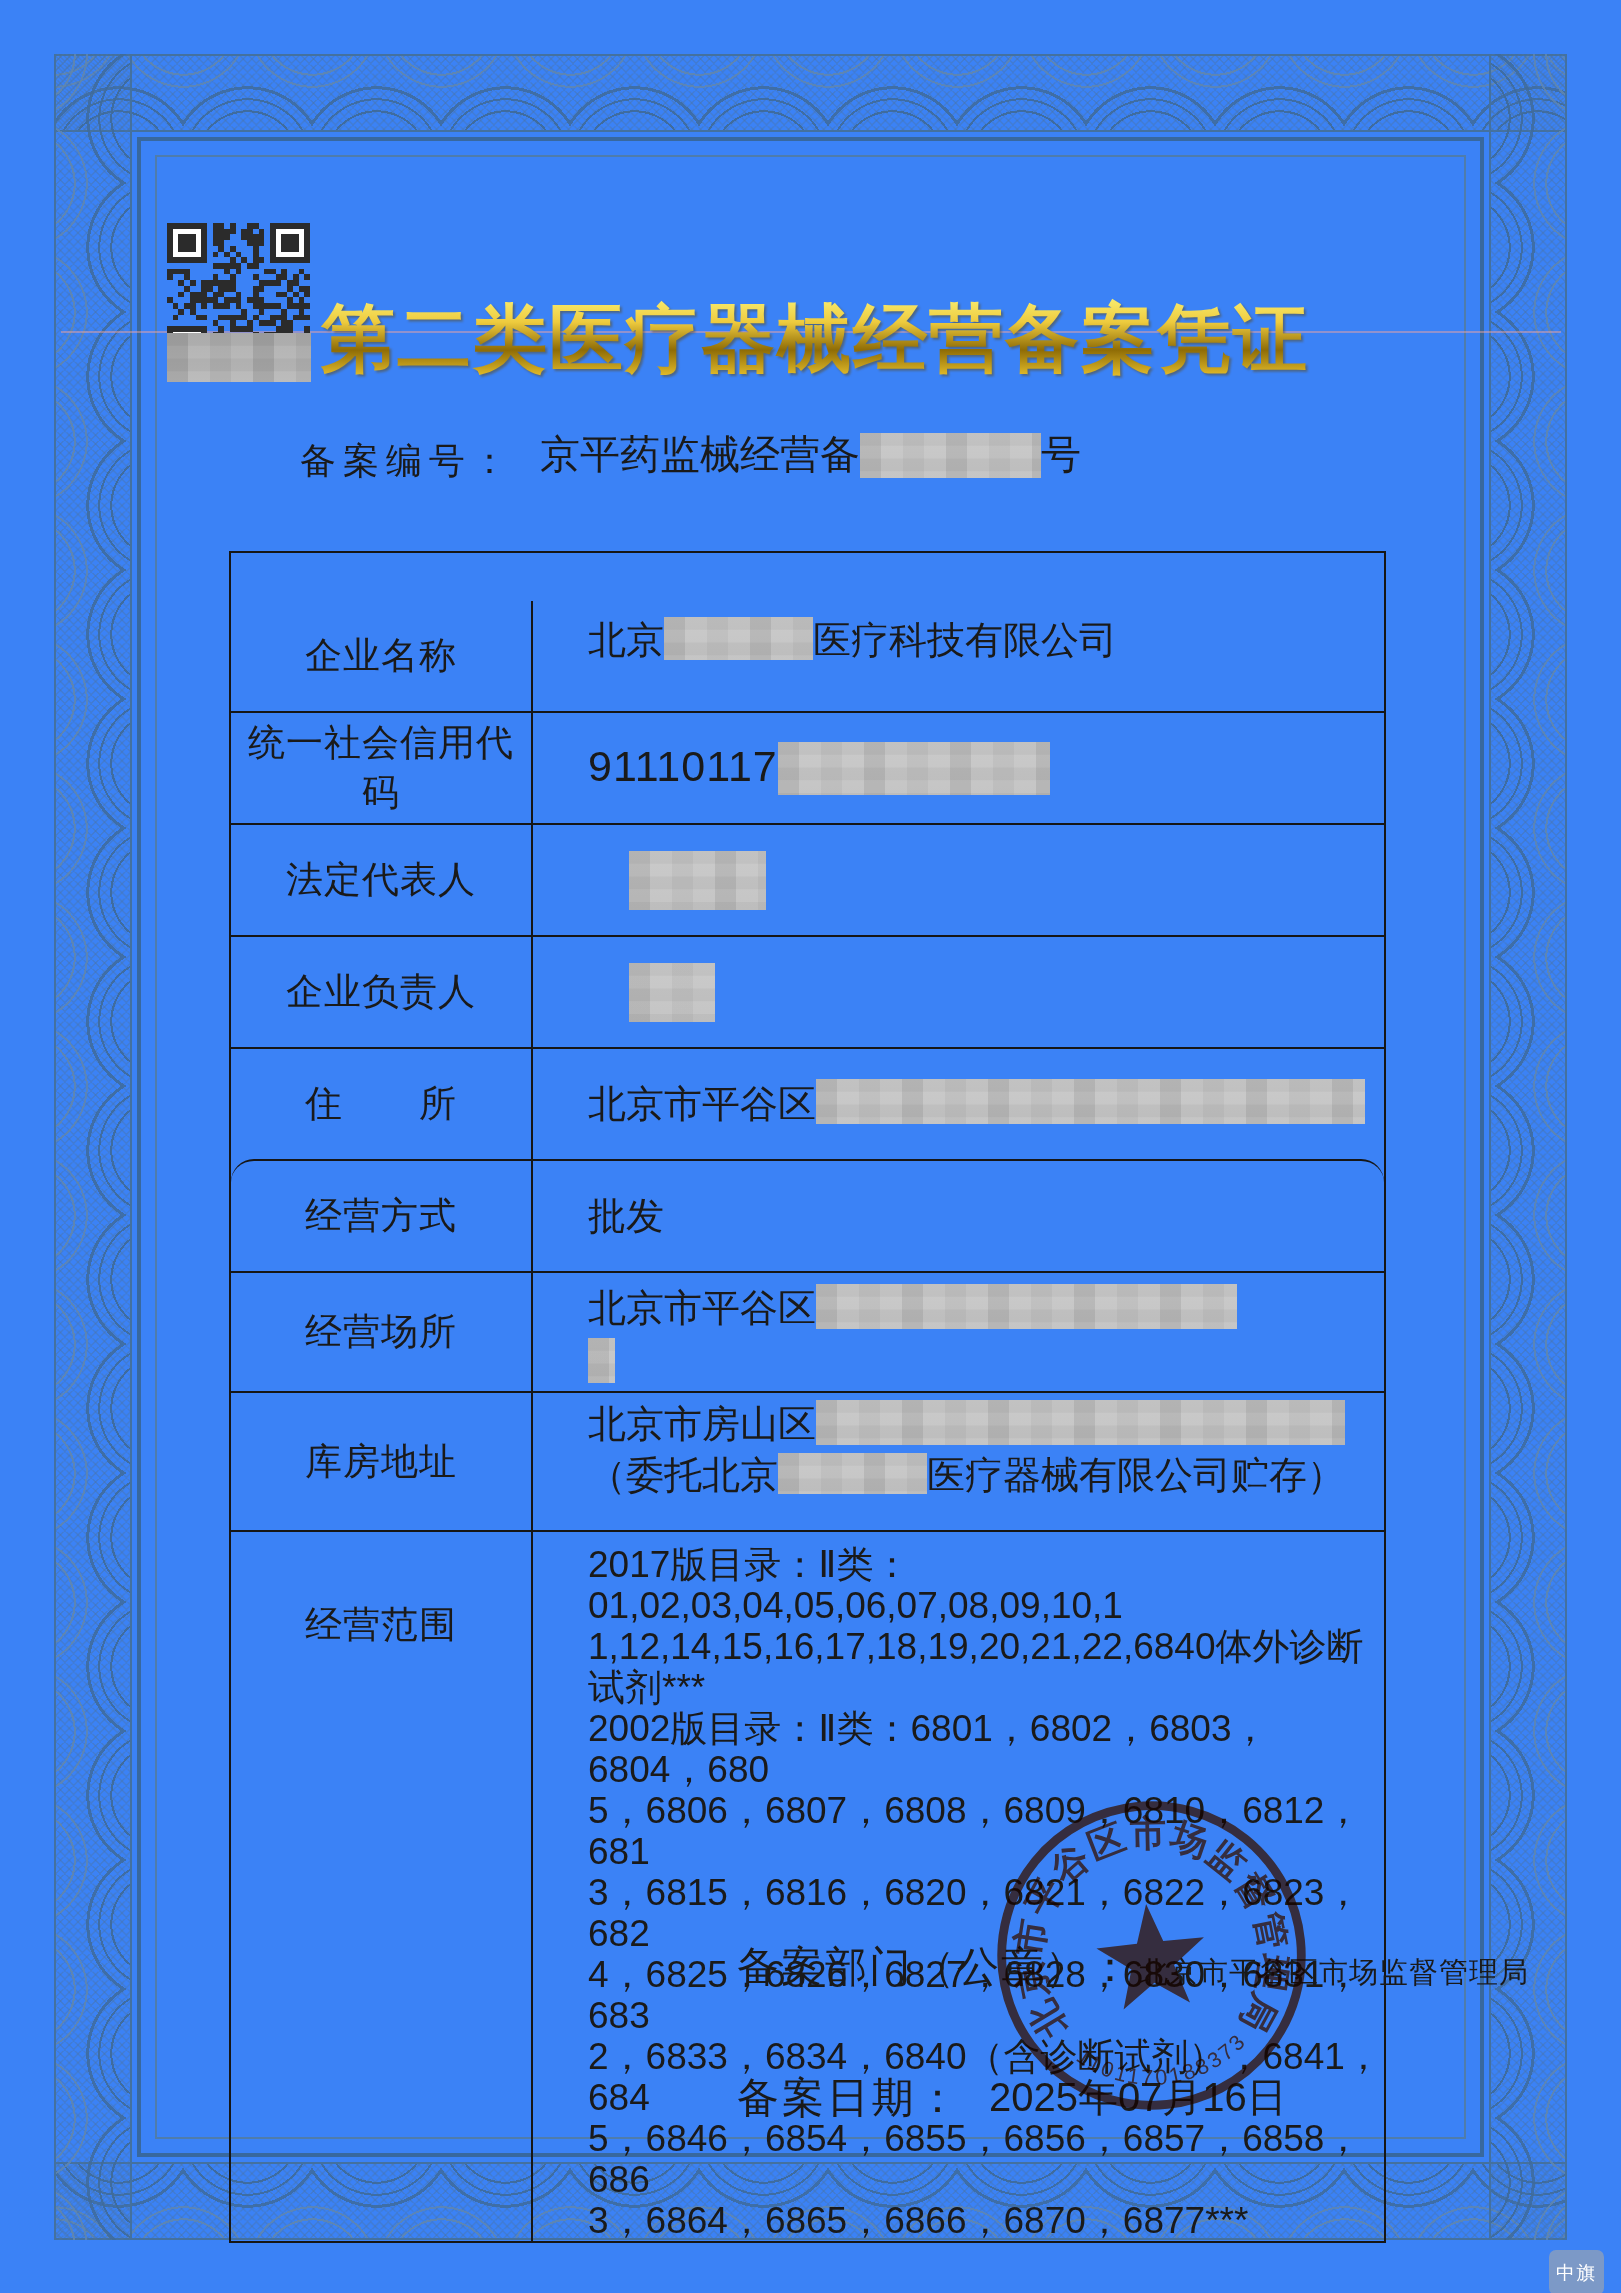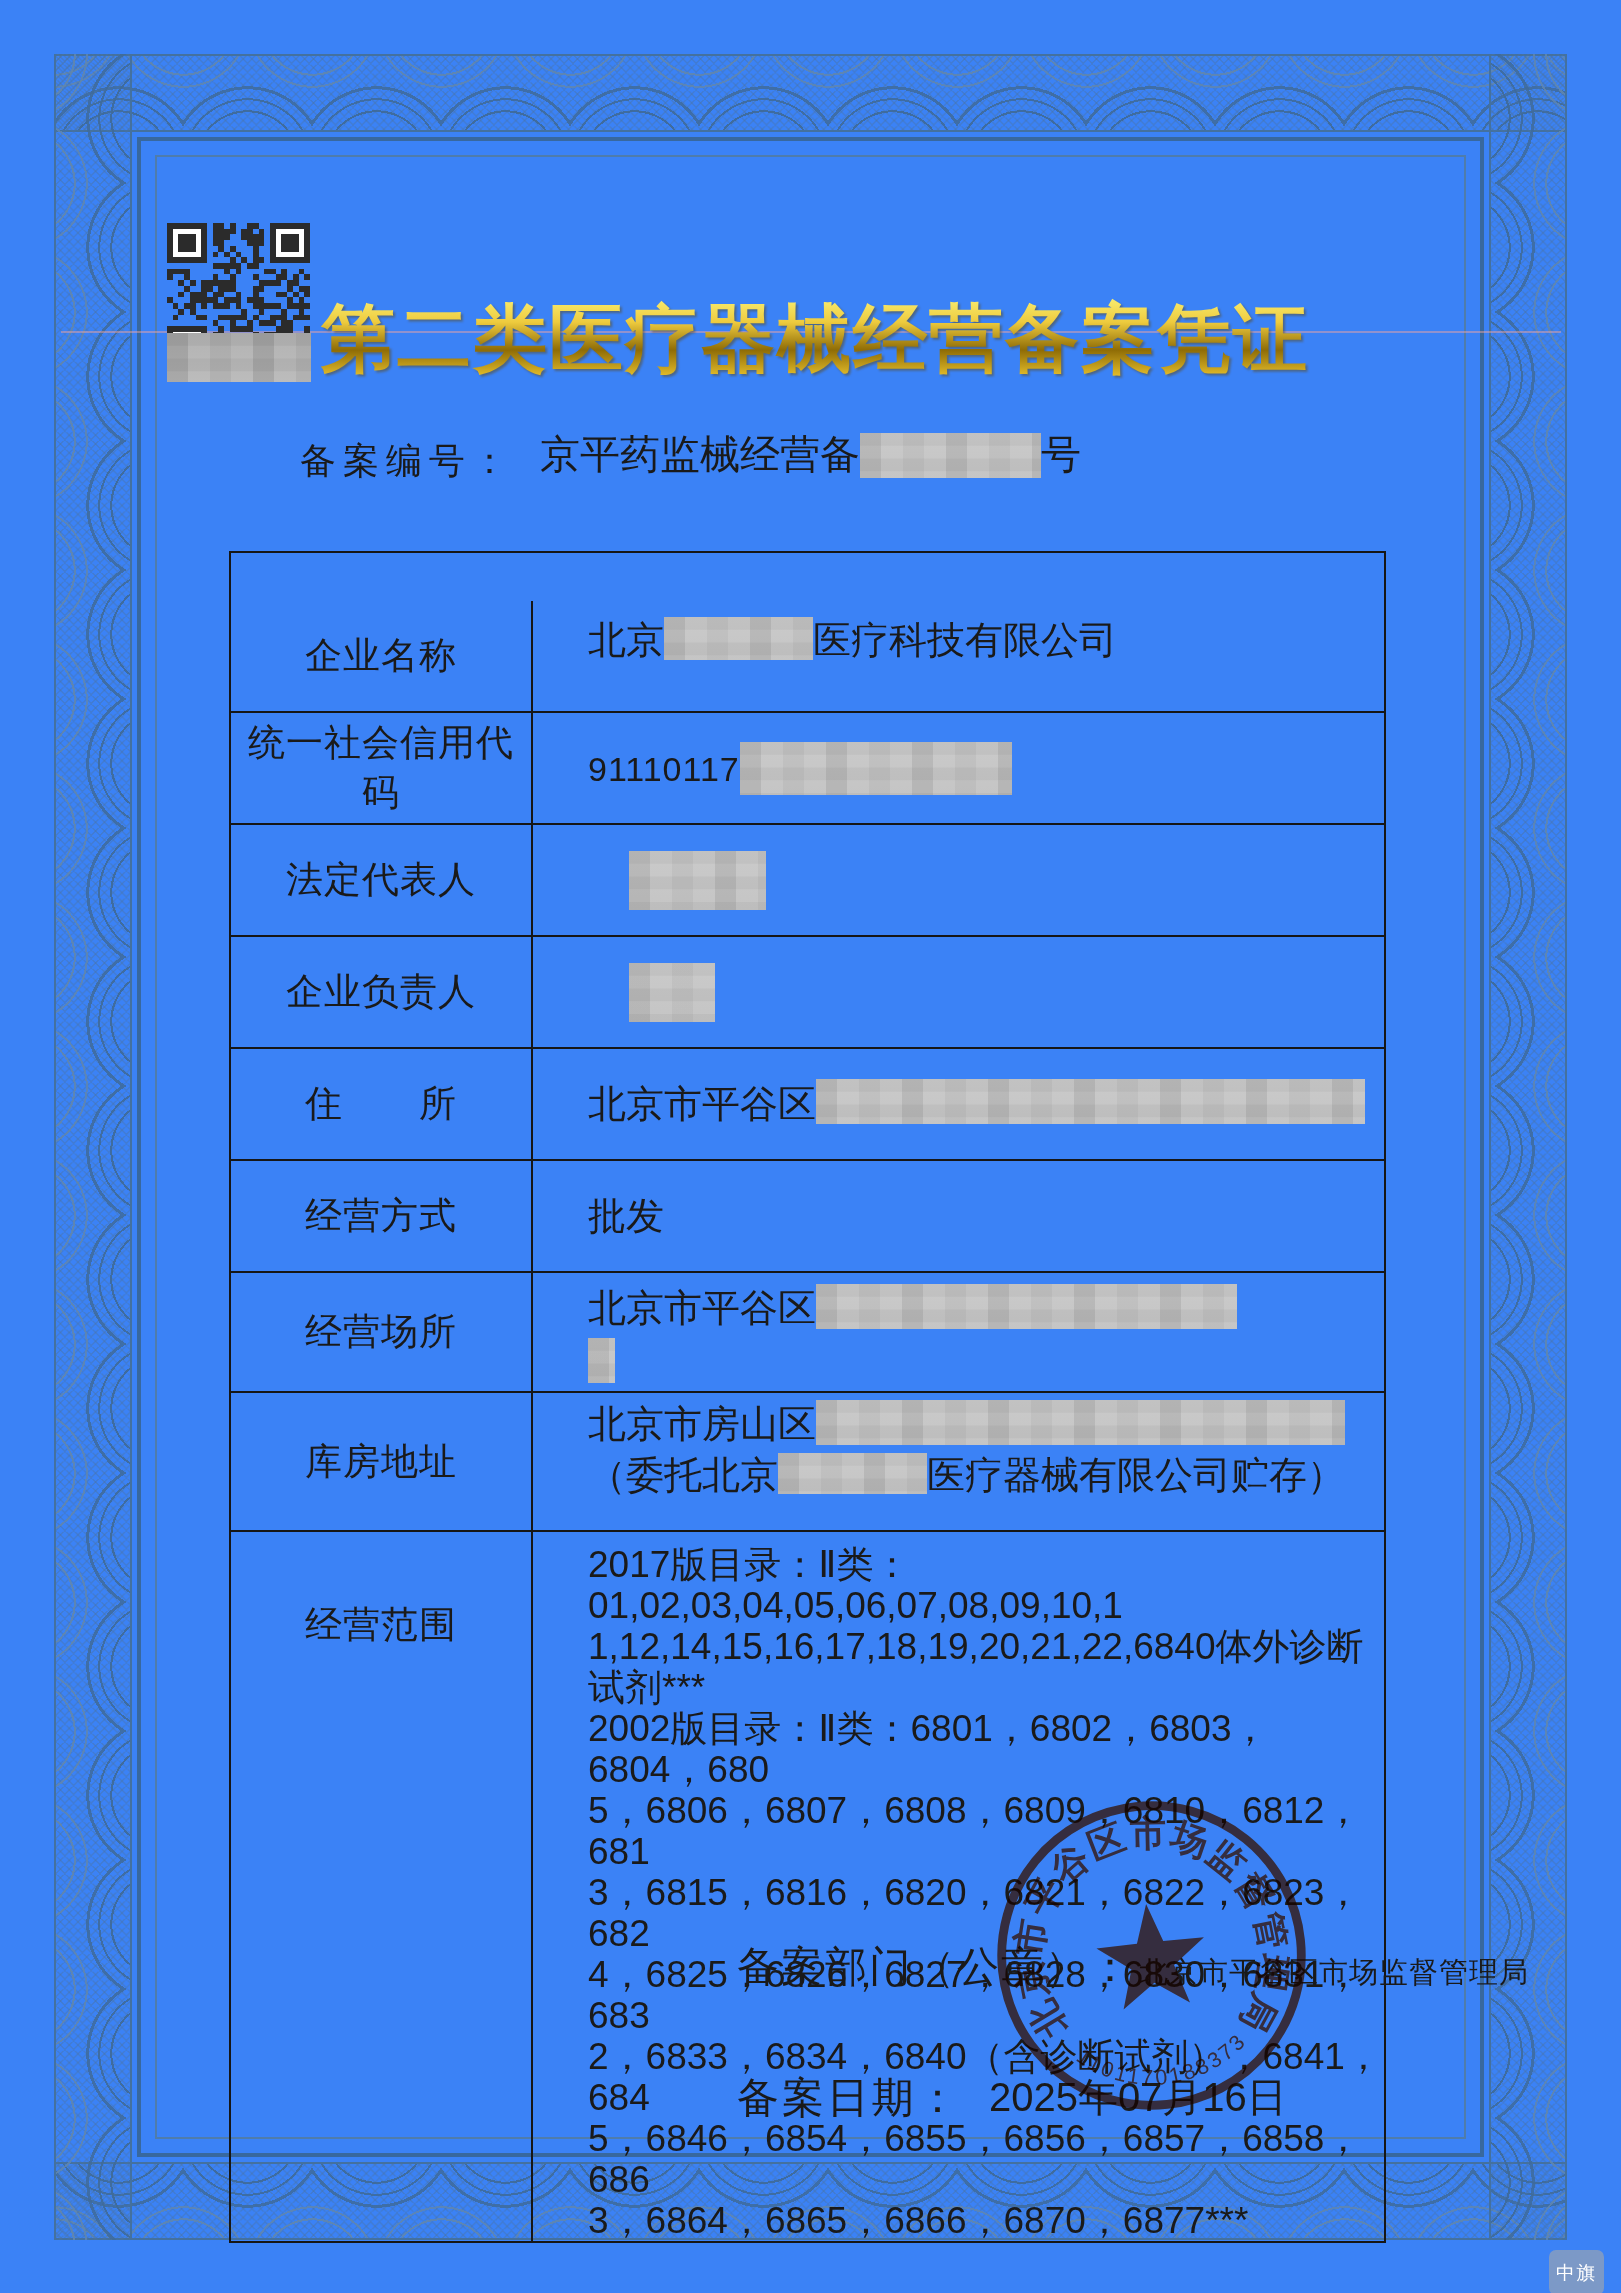--- a/index.html
+++ b/index.html
@@ -81,21 +81,21 @@
   .trow{display:flex;border-top:2.9px solid #161616;}
   .trow:first-child{border-top:none;margin-top:48px;}
   .tlabel{
     flex:0 0 300px;border-right:2.9px solid #161616;
     display:flex;align-items:center;justify-content:center;
     font-size:37px;letter-spacing:1px;text-align:center;
   }
   .tval{flex:1;font-size:38px;font-family:"Liberation Sans",sans-serif;padding:0 0 0 55px;display:flex;flex-direction:column;justify-content:center;}
   .tval .line{white-space:nowrap;}
   .scope{white-space:pre-line;line-height:41px;font-size:37px;justify-content:flex-start;padding-top:11.8px;}
-  .code-num{font-size:34px;letter-spacing:1px;}
+  .code-num{font-size:43px;letter-spacing:1px;}
 
   
   .dept-line{position:absolute;left:737px;top:1939px;z-index:2;display:flex;align-items:flex-start;white-space:nowrap;}
   .dept-label{font-size:42px;letter-spacing:2px;}
   .dept-value{font-size:29px;margin-left:5.9px;margin-top:13.7px;letter-spacing:1px;}
   .date-line{position:absolute;left:737px;top:2070px;z-index:2;display:flex;align-items:flex-start;white-space:nowrap;}
   .date-label{font-size:42px;letter-spacing:2.9px;}
   .date-value{font-size:40px;font-family:"Liberation Sans",sans-serif;margin-left:27.4px;margin-top:0px;}
 
   .stamp{position:absolute;left:988px;top:1792px;width:327px;height:327px;z-index:4;mix-blend-mode:multiply;opacity:.92;}
@@ -389,21 +389,21 @@
       </div>
     </div>
 
     <div class="trow" style="min-height:110px;">
       <div class="tlabel">住　　所</div>
       <div class="tval">
         <div class="line"><span>北京市平谷区</span><span class="rdx" style="width:549px;height:45px;vertical-align:-7.8px;"></span></div>
       </div>
     </div>
 
-    <div class="trow" style="min-height:110px;">
+    <div class="trow" style="min-height:110px;border-radius:23px;">
       <div class="tlabel">经营方式</div>
       <div class="tval">
         <div class="line">批发</div>
       </div>
     </div>
 
     <div class="trow" style="min-height:118px;">
       <div class="tlabel">经营场所</div>
       <div class="tval" style="justify-content:flex-start;padding-top:9.8px;">
         <div class="line"><span>北京市平谷区</span><span class="rdx" style="width:421px;height:45px;vertical-align:-7.8px;"></span></div>

